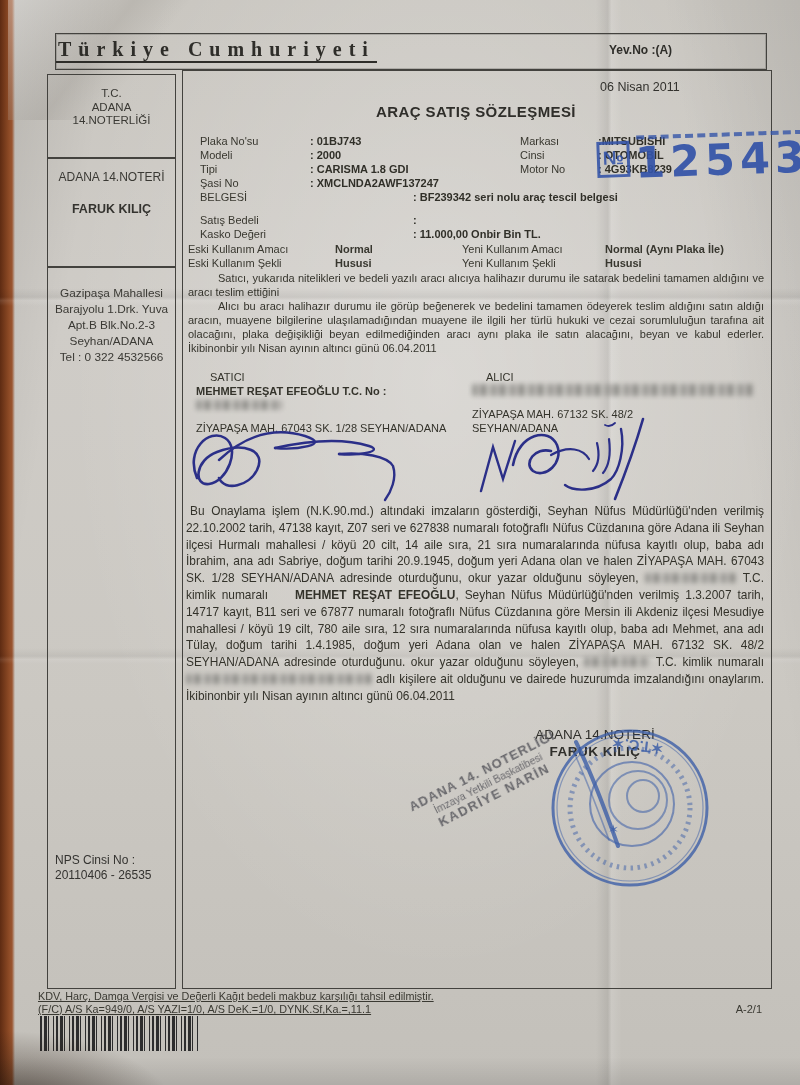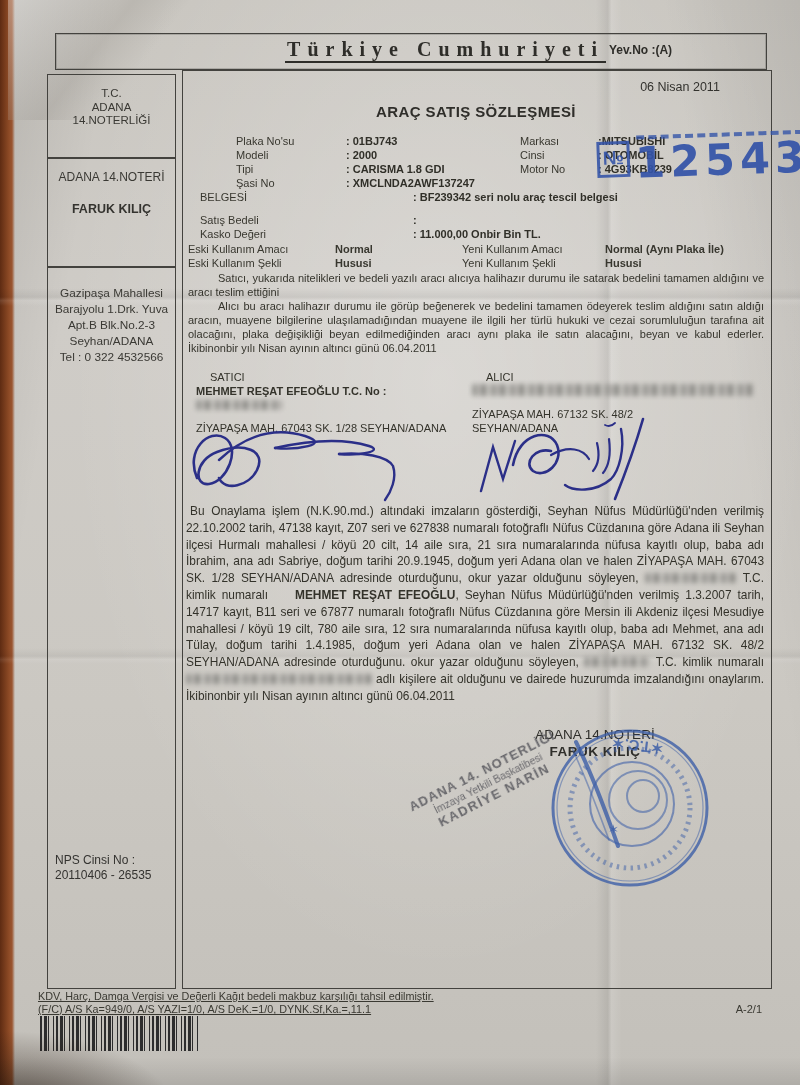--- a/index.html
+++ b/index.html
@@ -23,45 +23,45 @@
   .crease-h1{position:absolute;left:0;top:288px;width:100%;height:18px;
     background:linear-gradient(180deg, rgba(0,0,0,0) 0%, rgba(0,0,0,.06) 50%, rgba(255,255,255,.10) 70%, rgba(0,0,0,0) 100%);}
   .crease-h2{position:absolute;left:0;top:648px;width:100%;height:16px;
     background:linear-gradient(180deg, rgba(0,0,0,0) 0%, rgba(0,0,0,.05) 50%, rgba(255,255,255,.08) 72%, rgba(0,0,0,0) 100%);}
   .bottom-shade{position:absolute;left:0;bottom:0;width:100%;height:28px;
     background:linear-gradient(180deg, rgba(0,0,0,0), rgba(0,0,0,.10));}
 
   
   .box{position:absolute;border:1.6px solid #43423e;}
   .header-box{left:55px;top:33px;width:710px;height:35px;box-shadow:inset 0 0 0 1px rgba(67,66,62,.25);}
-  .rep-title{position:absolute;left:0;right:160px;top:4px;text-align:right;
+  .rep-title{position:absolute;left:0;right:160px;top:4px;text-align:left;
     font-family:"Liberation Serif",serif;font-weight:bold;font-size:20px;letter-spacing:7px;color:#2e2d29;}
   .rep-title .underline{border-bottom:2px solid #2e2d29;padding:0 2px 1px;}
   .yevno{position:absolute;left:553px;top:9px;font-size:12px;font-weight:bold;color:#2e2d29;}
 
   .sb1{left:47px;top:74px;width:127px;height:83px;}
   .sb2{left:47px;top:157px;width:127px;height:109px;}
   .sb3{left:47px;top:266px;width:127px;height:721px;}
   .sb-office{position:absolute;left:0;width:100%;top:12px;text-align:center;font-size:11.5px;line-height:13.5px;color:#3a3934;}
   .sb-notari{position:absolute;left:0;width:100%;top:12px;text-align:center;font-size:12px;color:#3a3934;}
   .sb-name{position:absolute;left:0;width:100%;top:44px;text-align:center;font-size:12.5px;font-weight:bold;color:#34332f;}
   .sb-addr{position:absolute;left:0;width:100%;top:18px;text-align:center;font-size:11.8px;line-height:16px;color:#3a3934;}
   .sb-nps{position:absolute;left:7px;top:586px;font-size:12px;line-height:15px;color:#343330;}
 
   .main-box{left:182px;top:70px;width:588px;height:917px;}
 
   .abs{position:absolute;}
-  .date{left:600px;top:80px;width:160px;text-align:center;font-size:12.5px;color:#33322e;}
+  .date{left:600px;top:80px;width:160px;text-align:left;font-size:12.5px;color:#33322e;}
   .doc-title{left:182px;top:103px;width:588px;text-align:center;font-size:15px;font-weight:bold;letter-spacing:.4px;color:#2f2e2a;}
 
   .row{position:absolute;font-size:11px;line-height:13.5px;white-space:nowrap;color:#38372f;}
   .lbl{display:inline-block;}
   .val{font-weight:bold;color:#302f28;}
   
-  .vl .lbl{width:110px;margin-left:36px;}
+  .vl .lbl{width:110px;}
   .vr .lbl{width:78px;}
   .belge .lbl{width:213px;}
   .price .lbl{width:213px;}
   .usage{font-size:11px;}
   .usage .c1{display:inline-block;width:147px;}
   .usage .c2{display:inline-block;width:127px;font-weight:bold;}
   .usage .c3{display:inline-block;width:143px;}
   .usage .c4{display:inline-block;font-weight:bold;}
 
   .clauses{left:188px;top:272px;width:576px;font-size:11px;line-height:13.9px;text-align:justify;color:#35342c;}

